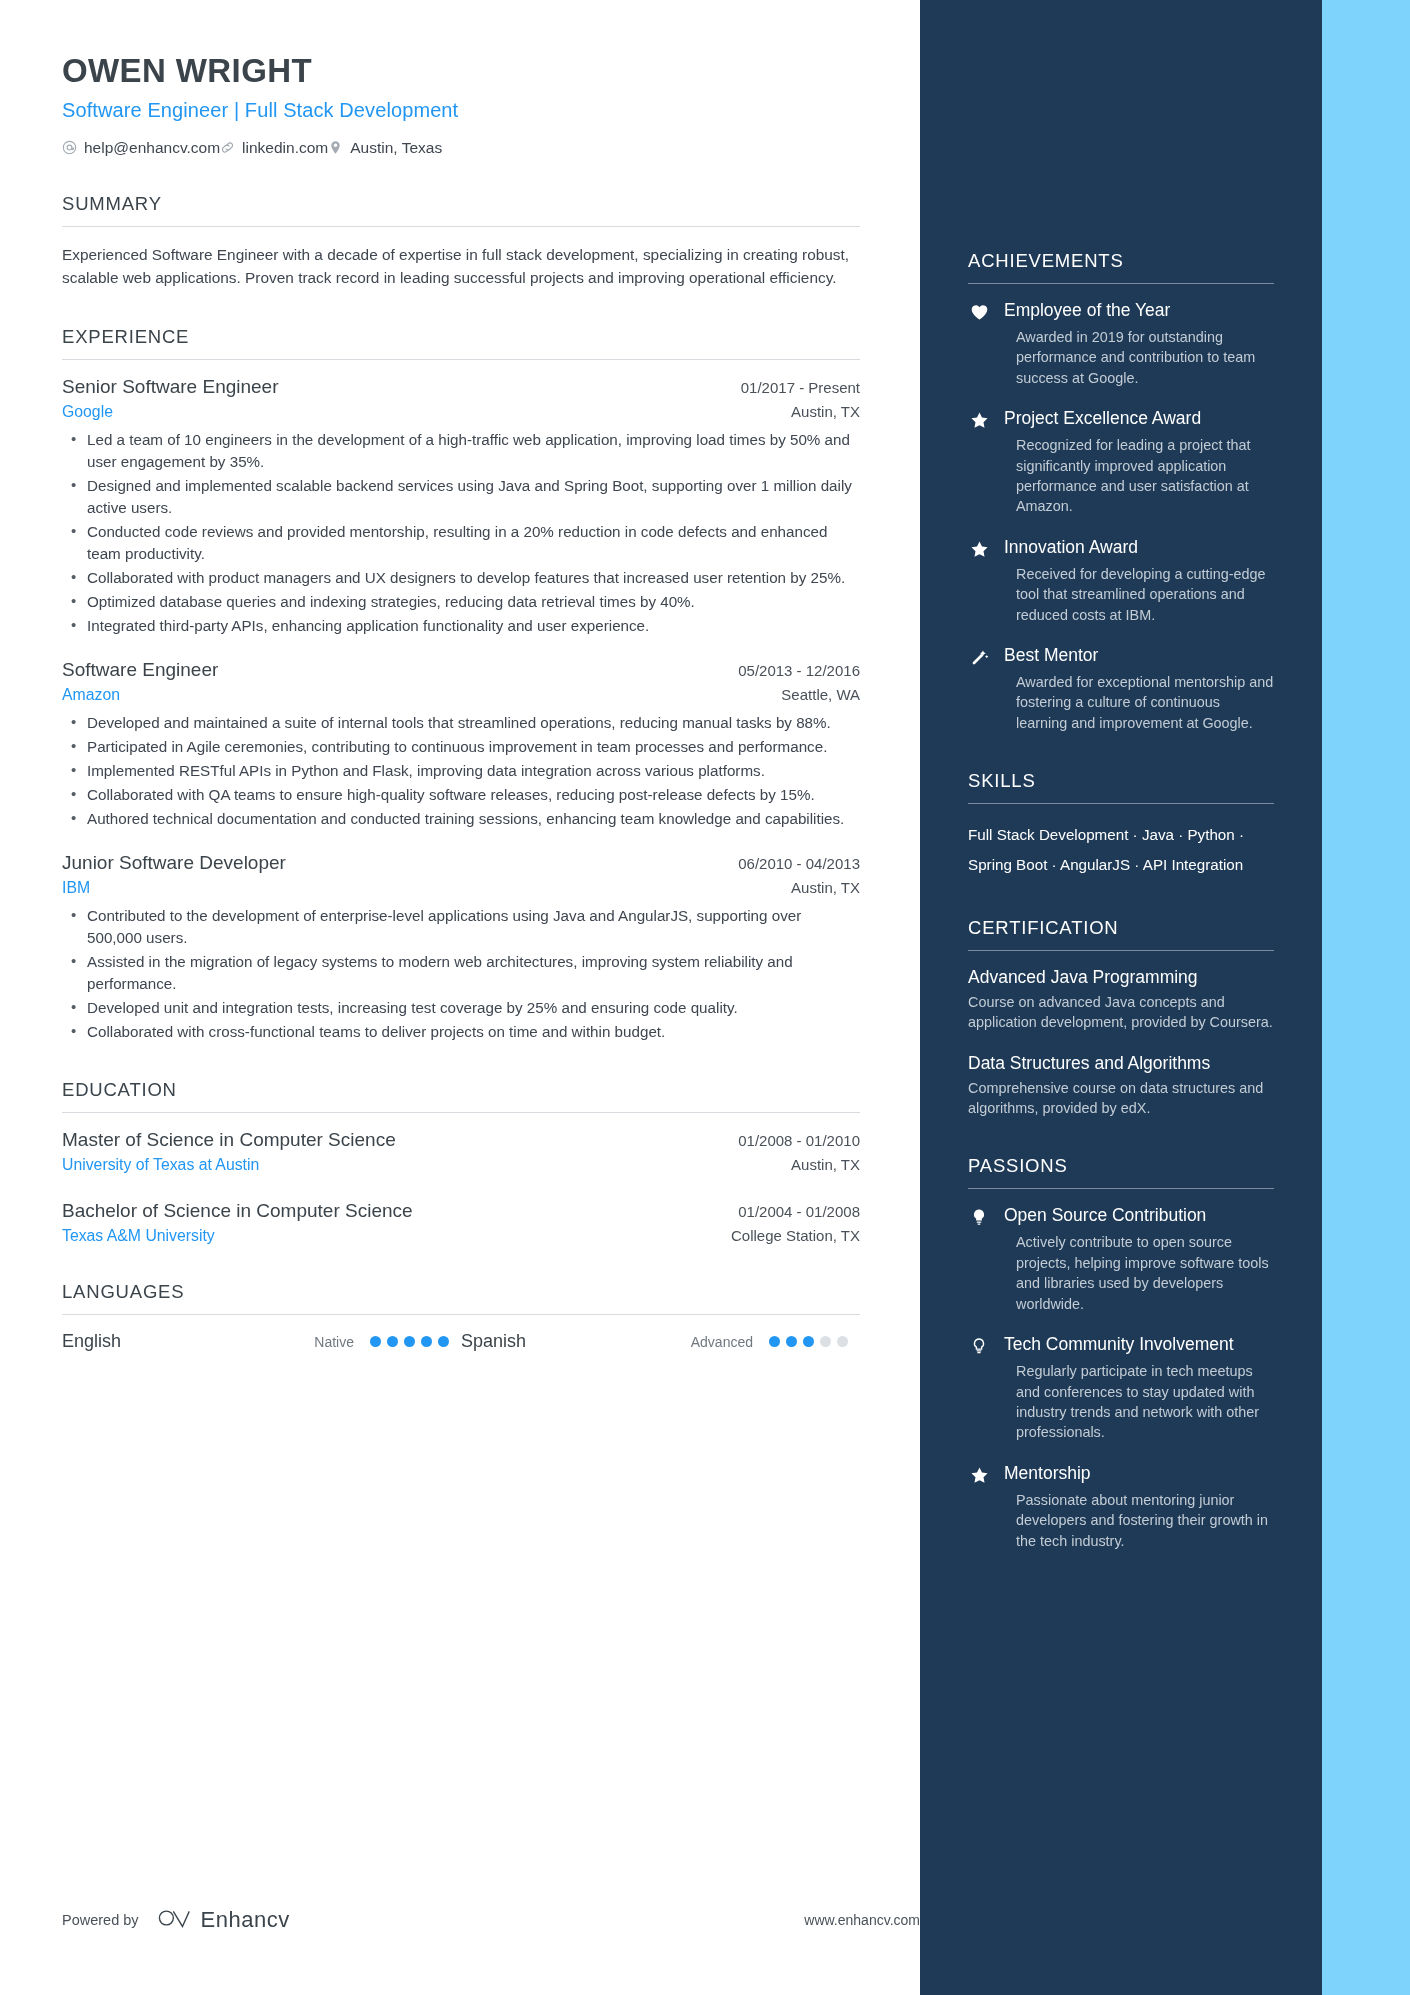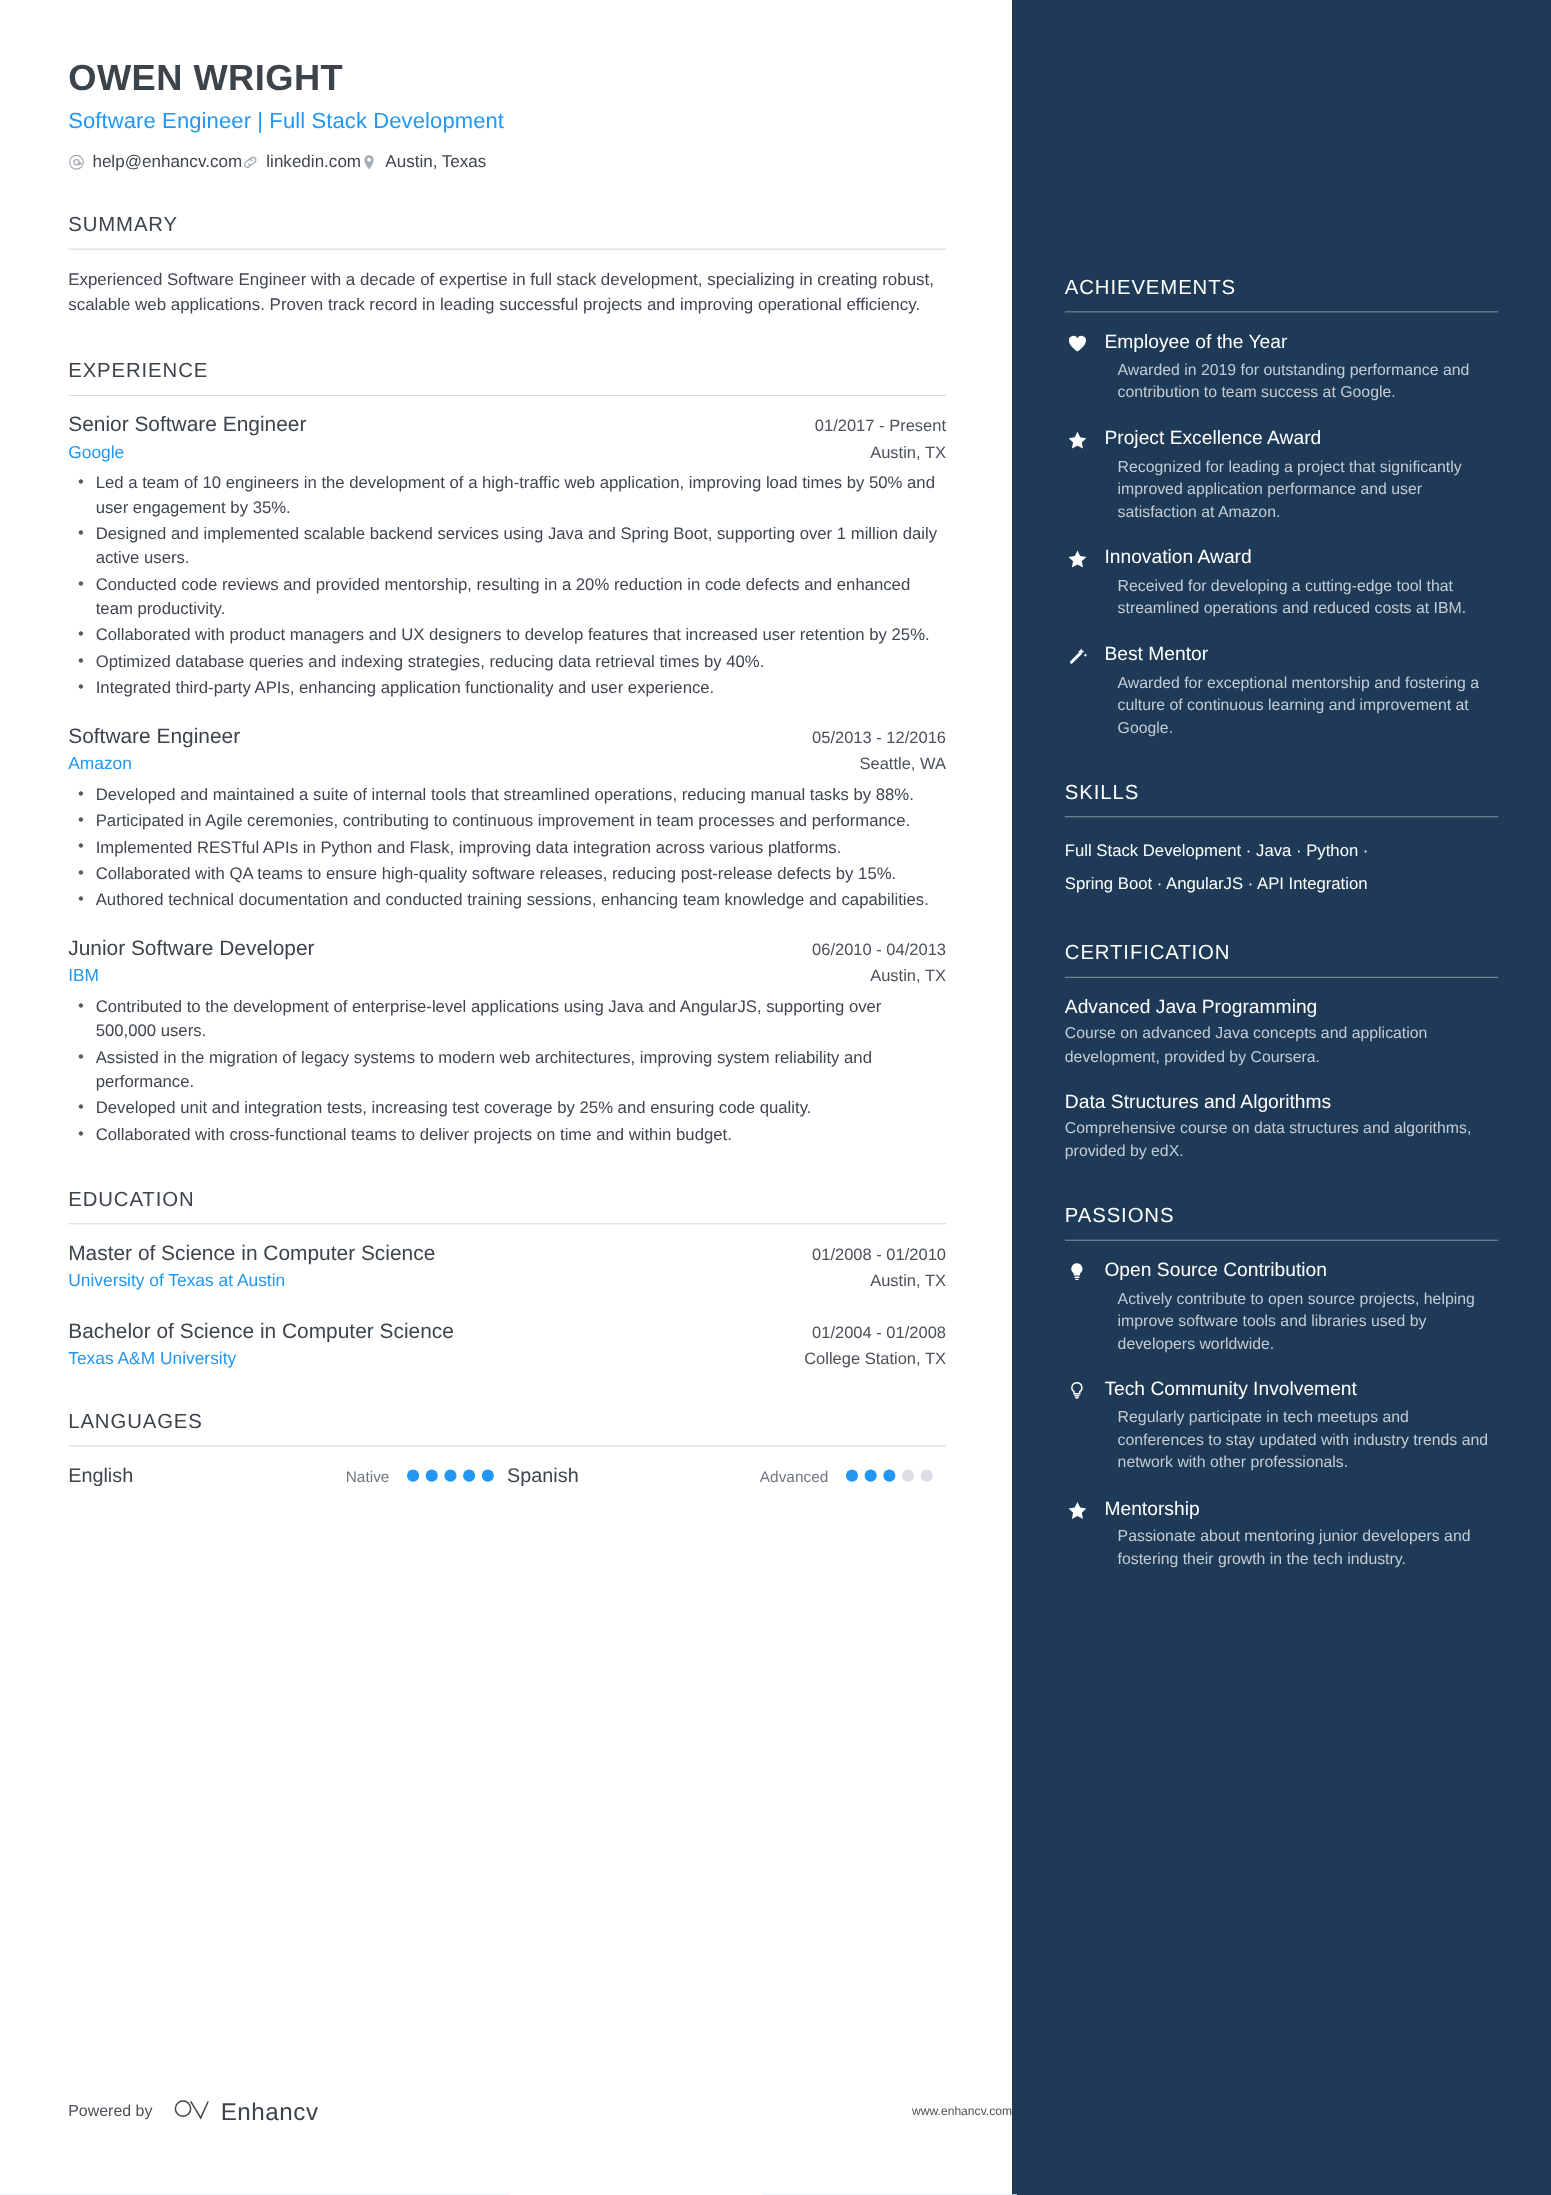--- a/index.html
+++ b/index.html
@@ -164,25 +164,25 @@
     justify-content: space-between;
   }
   .footer-left { display: flex; align-items: center; gap: 18px; }
   .powered { font-size: 14.5px; color: #4a5159; }
   .brand { display: flex; align-items: center; gap: 10px; justify-content: center; }
   .brand-name {
     font-size: 22px;
     color: #3b444b;
     letter-spacing: 0.5px;
   }
-  .footer-url { font-size: 11px; color: #4a5159; }
+  .footer-url { font-size: 14px; color: #4a5159; }
 
   
   .sidebar {
-    width: 490px;
+    width: 402px;
     background: #1e3a56;
     color: #ffffff;
     padding: 250px 48px 0 48px;
   }
   .side-title {
     font-size: 18.5px;
     letter-spacing: 0.8px;
     color: #ffffff;
     font-weight: normal;
     padding-bottom: 11px;

